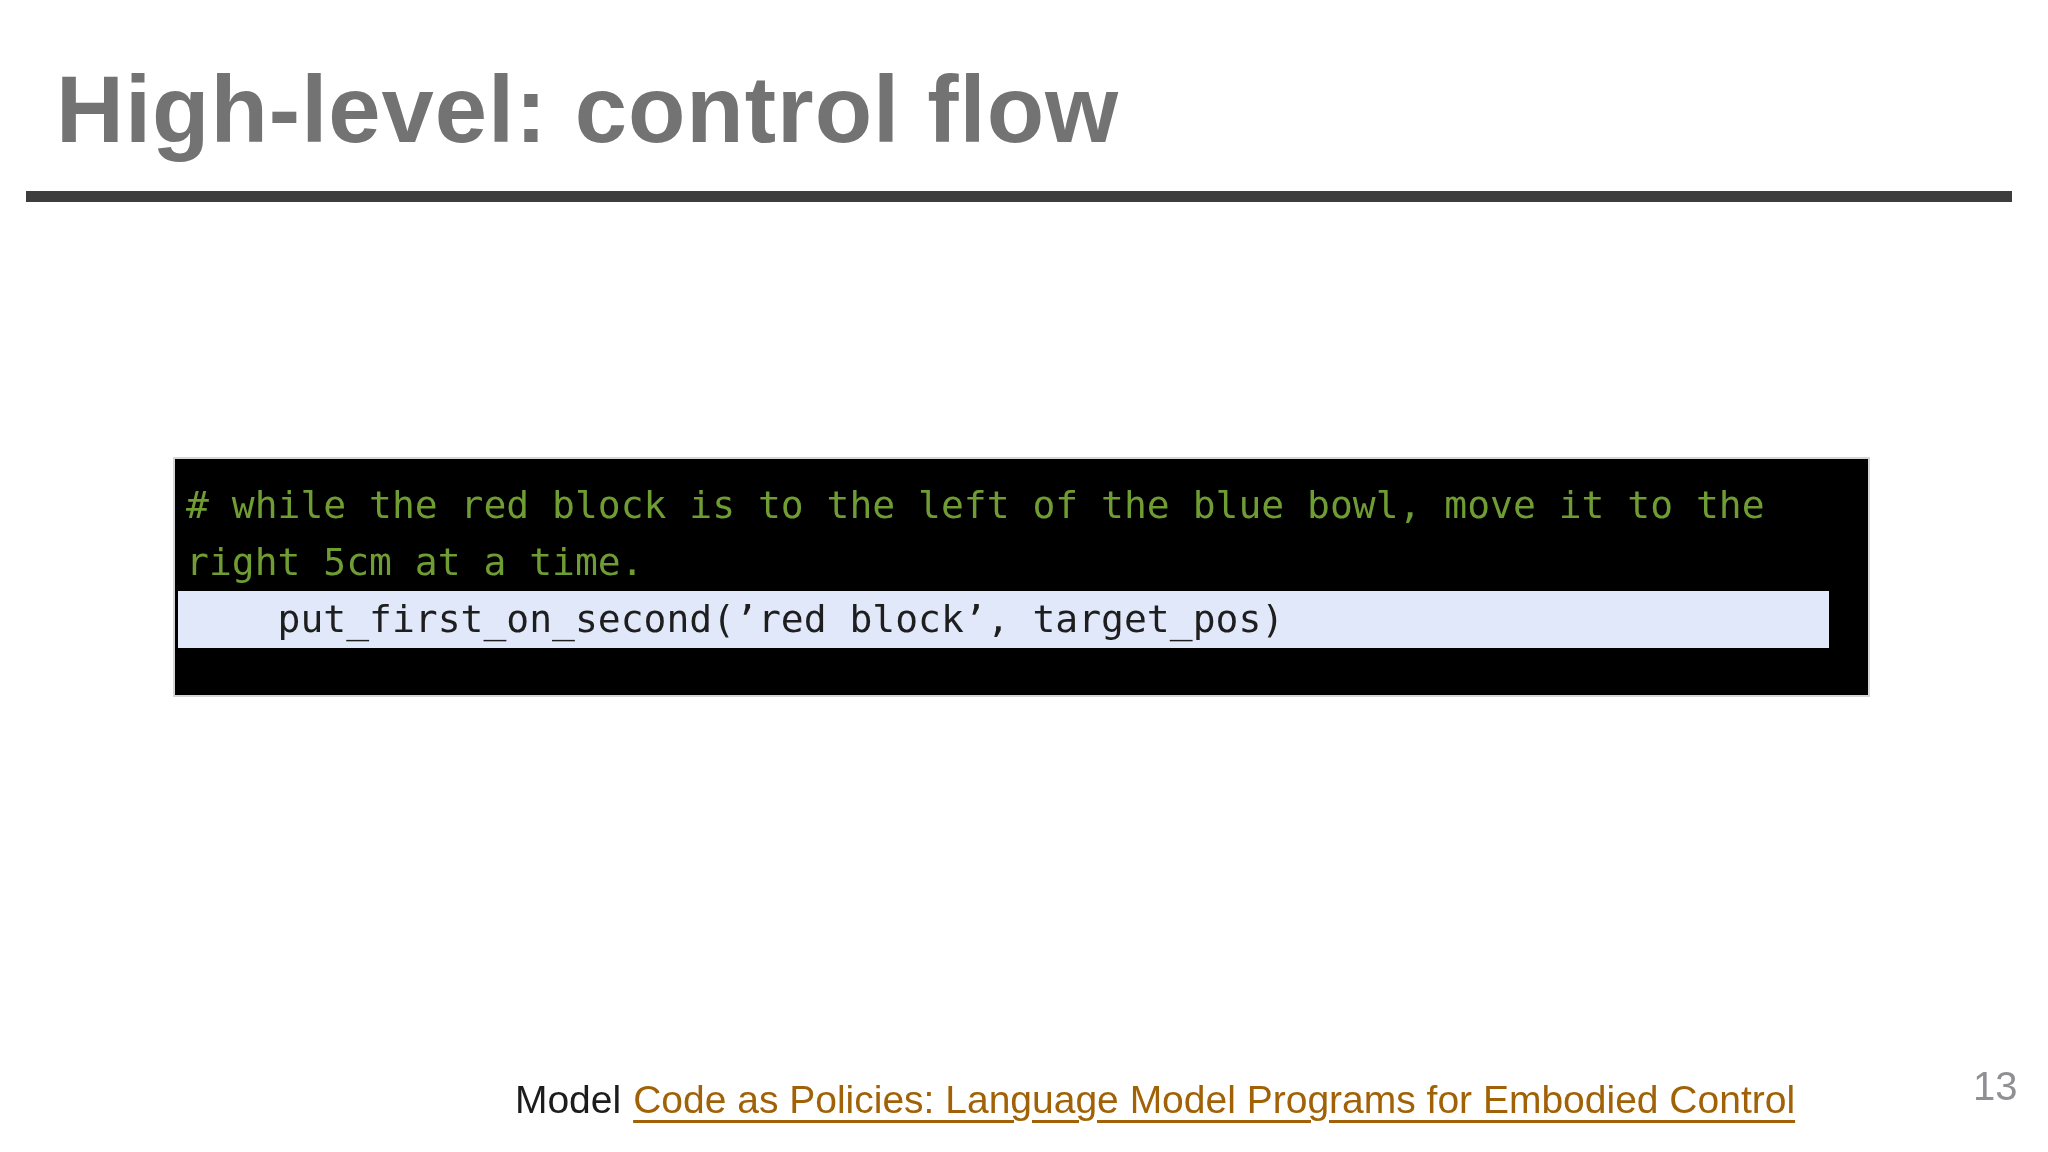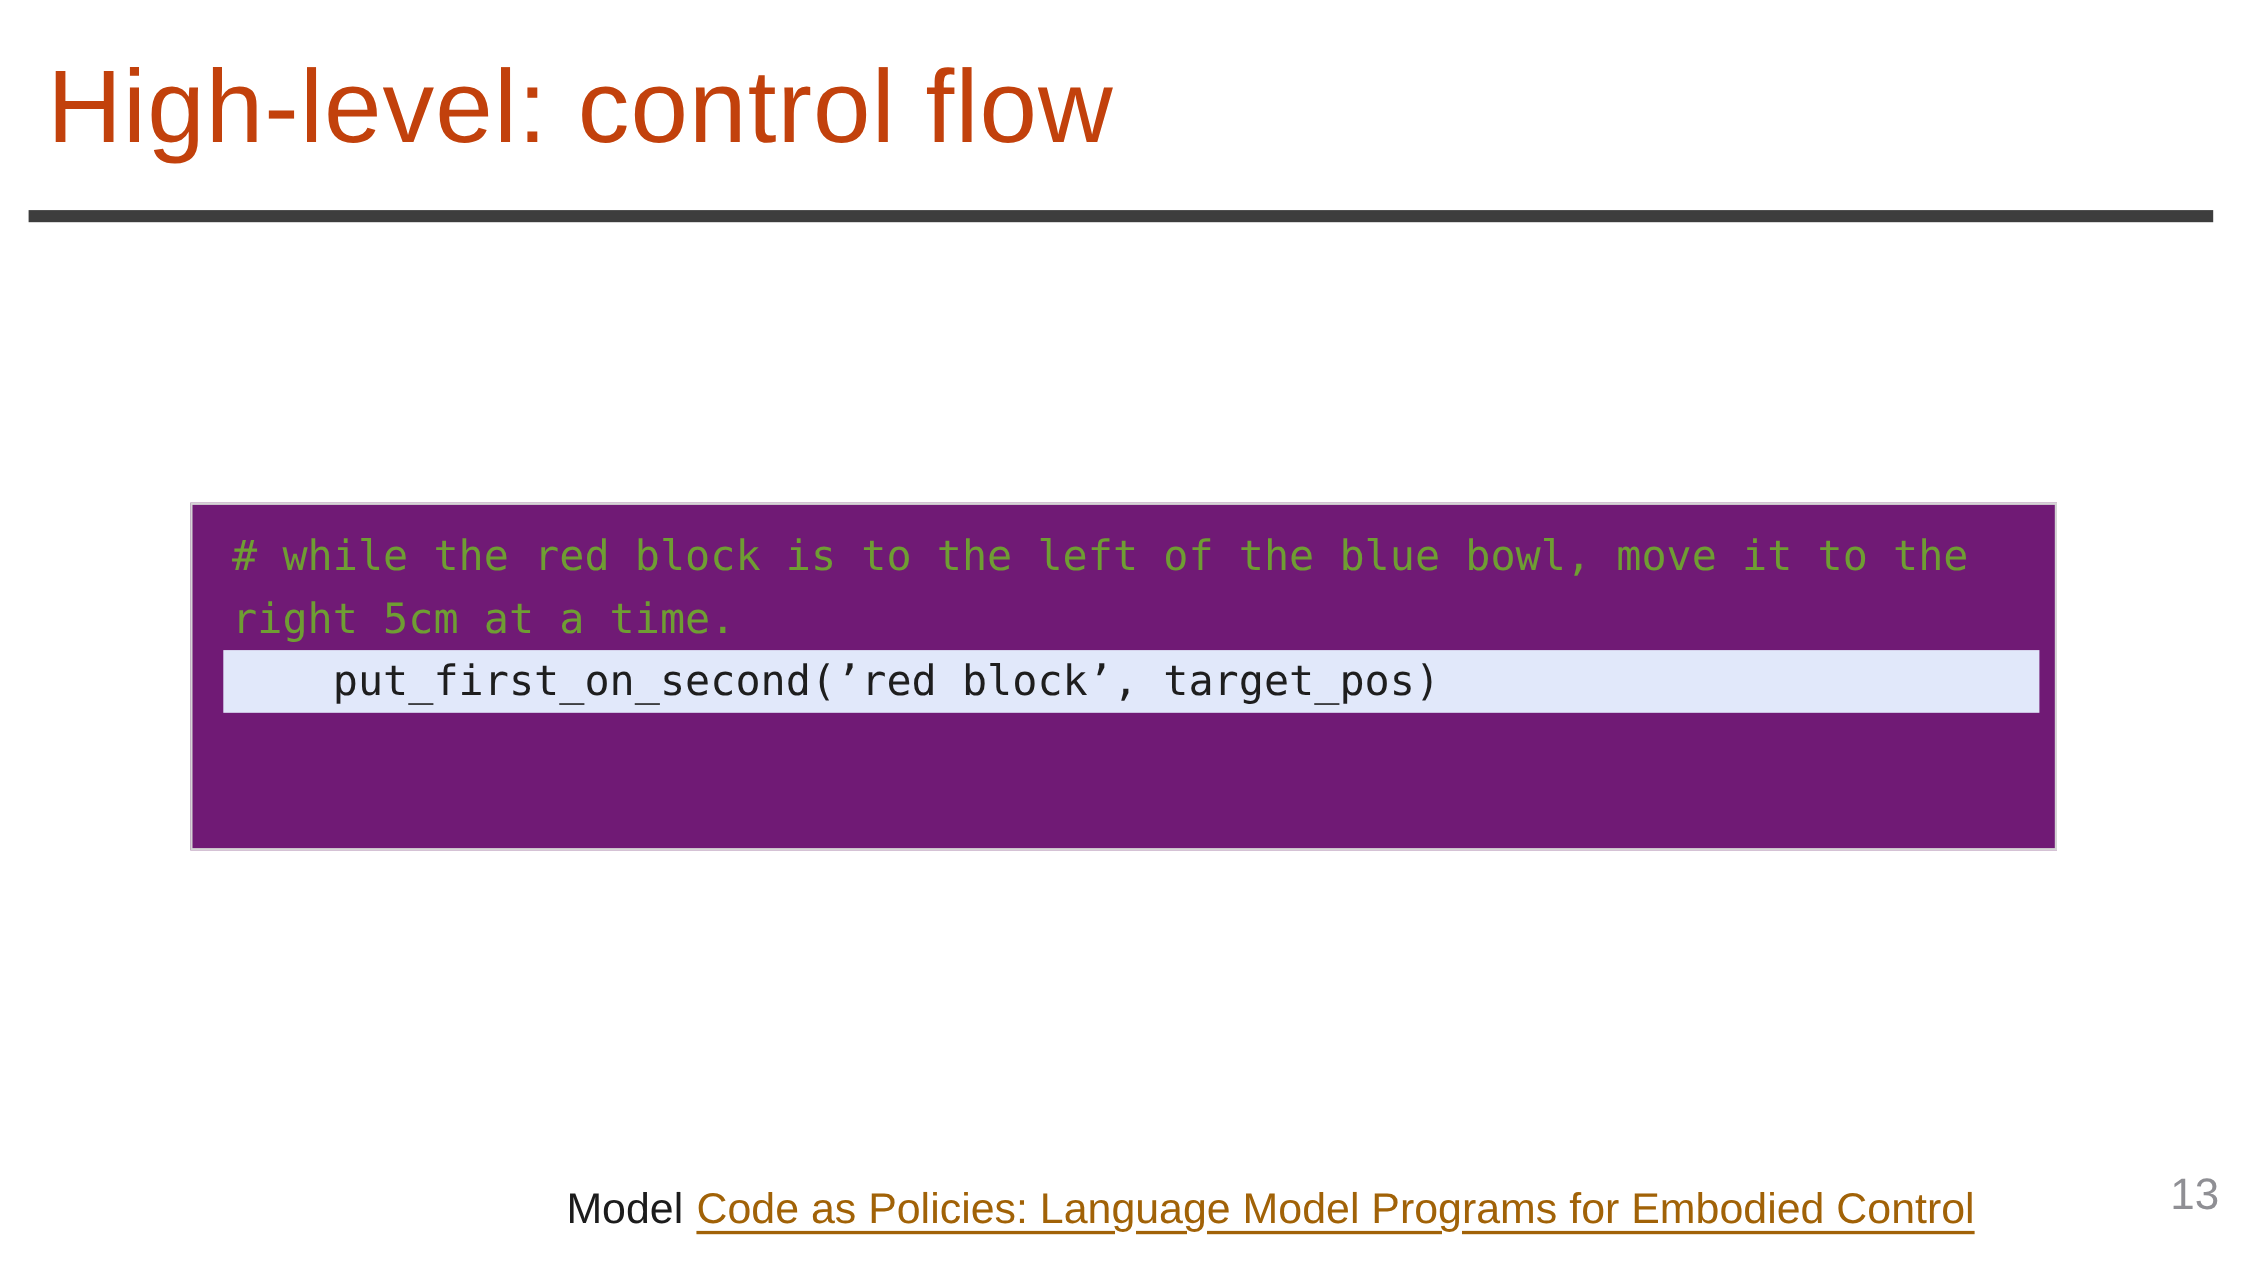--- a/index.html
+++ b/index.html
@@ -12,52 +12,52 @@
     background: #ffffff;
     position: relative;
     overflow: hidden;
     font-family: "Liberation Sans", sans-serif;
   }
 
   .slide-title {
     position: absolute;
     left: 40px;
     top: 40px;
-    margin: 3px;
+    margin: 16px;
     font-size: 94px;
-    font-weight: 400;
+    font-weight: 700;
     letter-spacing: 1px;
-    color: #c2410c;
+    color: #737373;
     white-space: nowrap;
   }
 
   .title-divider {
     position: absolute;
     left: 26px;
     top: 191px;
     width: 1986px;
     height: 11px;
     background: #3d3d3d;
   }
 
   .code-block {
     position: absolute;
     left: 173px;
     top: 457px;
     width: 1697px;
-    height: 316px;
+    height: 240px;
     box-sizing: border-box;
-    background: #701a75;
+    background: #000000;
     border: 2px solid #d5d5d5;
     font-family: "DejaVu Sans Mono", "Liberation Mono", monospace;
     font-size: 38px;
     line-height: 57px;
     color: #1e1e1e;
     padding-top: 18px;
-    padding-left: 36px;
+    padding-left: 11px;
     overflow: hidden;
   }
   .code-line {
     white-space: pre;
     height: 57px;
   }
   .code-line.comment {
     color: #6f9d33;
   }
   .code-highlight {

